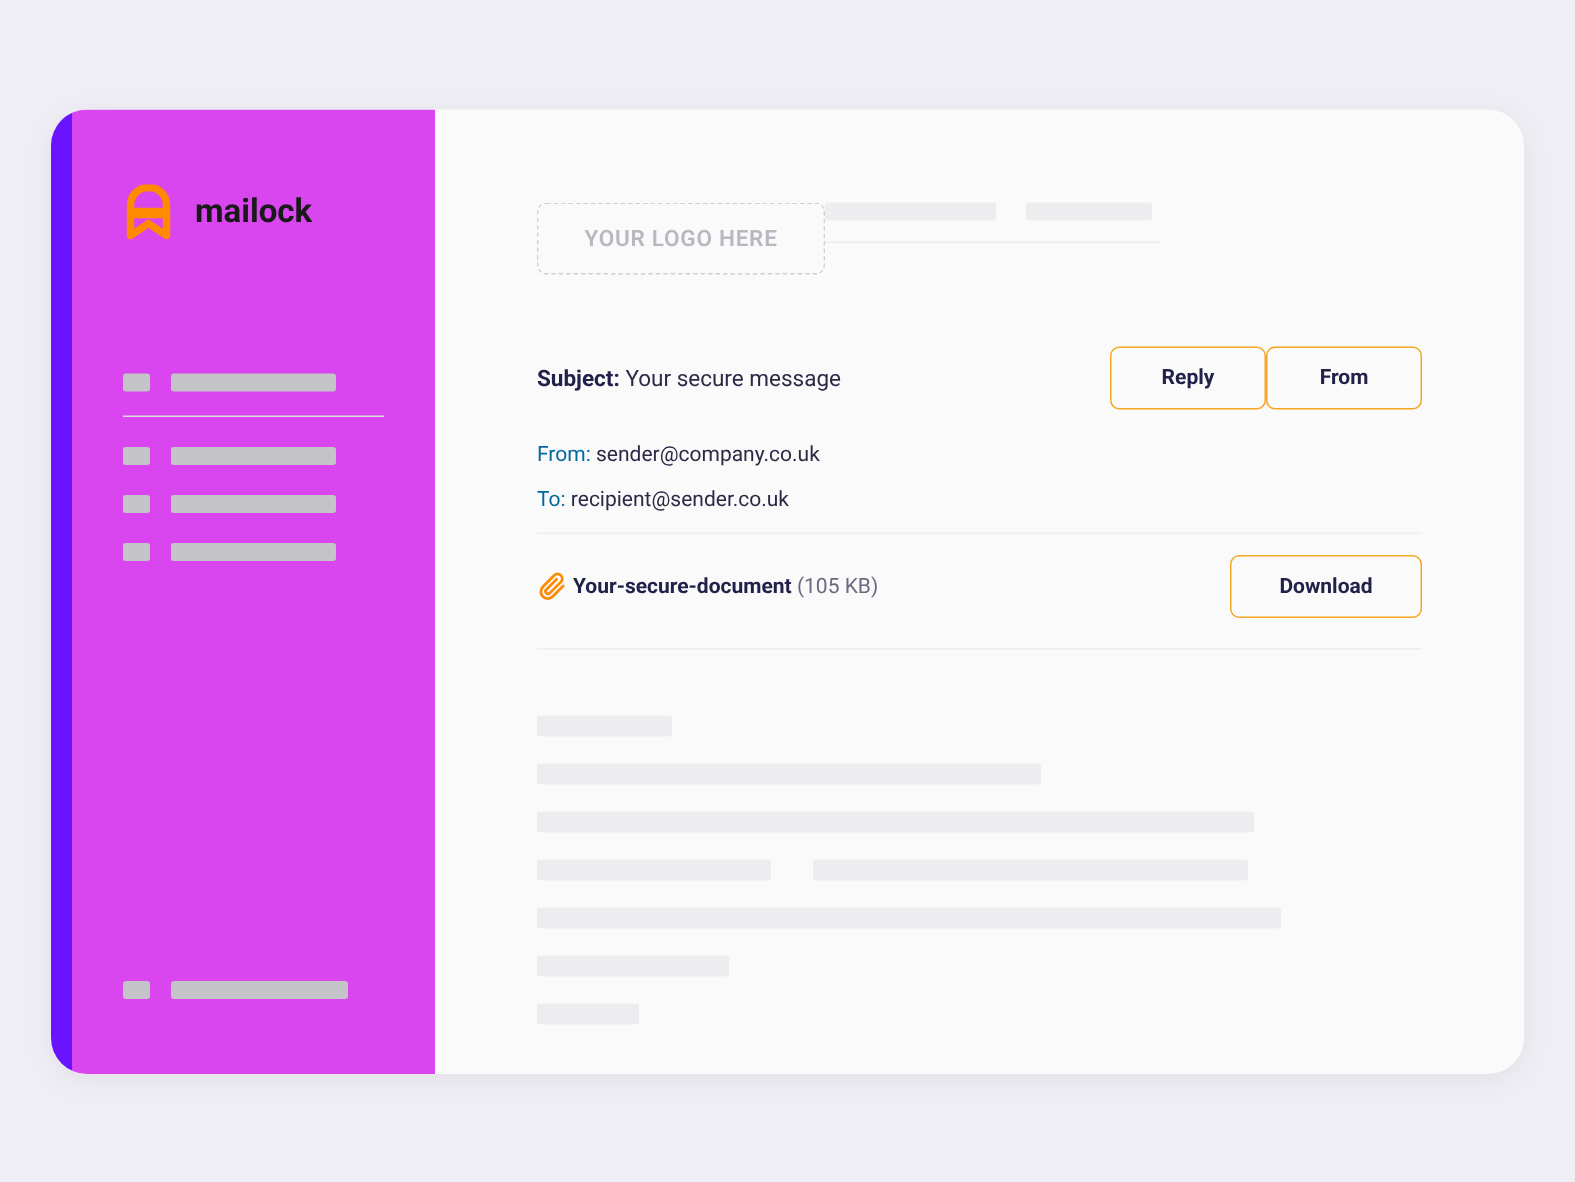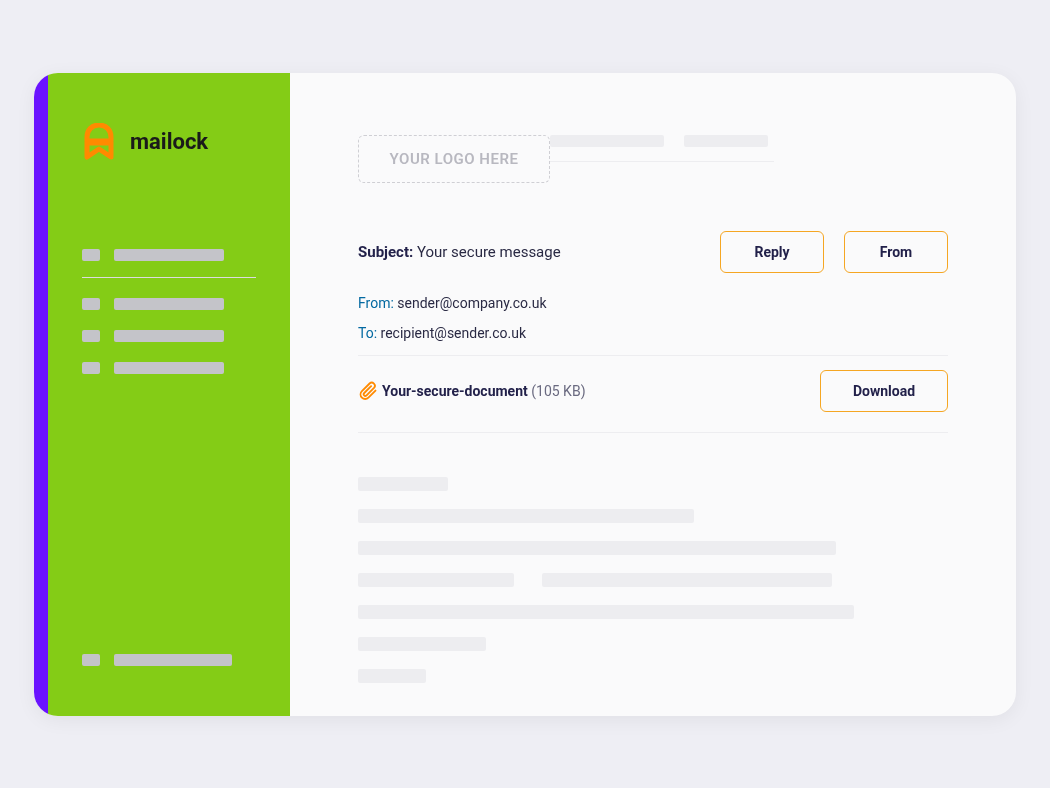--- a/index.html
+++ b/index.html
@@ -23,21 +23,21 @@
   }
   .accent-bar {
     width: 14px;
     height: 100%;
     background: #6a13ff;
     flex-shrink: 0;
   }
   .sidebar {
     width: 242px;
     height: 100%;
-    background: #84cc16;
+    background: #d946ef;
     flex-shrink: 0;
     padding: 50px 34px 40px 34px;
     display: flex;
     flex-direction: column;
     justify-content: flex-end;
   }
   .logo-row {
     display: flex;
     align-items: center;
     gap: 14px;
@@ -137,21 +137,20 @@
     font-size: 15px;
     color: #2a2a44;
   }
   .subject-text .label {
     font-weight: 700;
     color: #22214a;
     text-align: right;
   }
   .actions {
     display: flex;
-    gap: 20px;
   }
   .btn {
     border: 1px solid #f5a623;
     background: transparent;
     color: #22214a;
     font-weight: 700;
     font-size: 14px;
     padding: 12px 0;
     width: 104px;
     border-radius: 6px;

